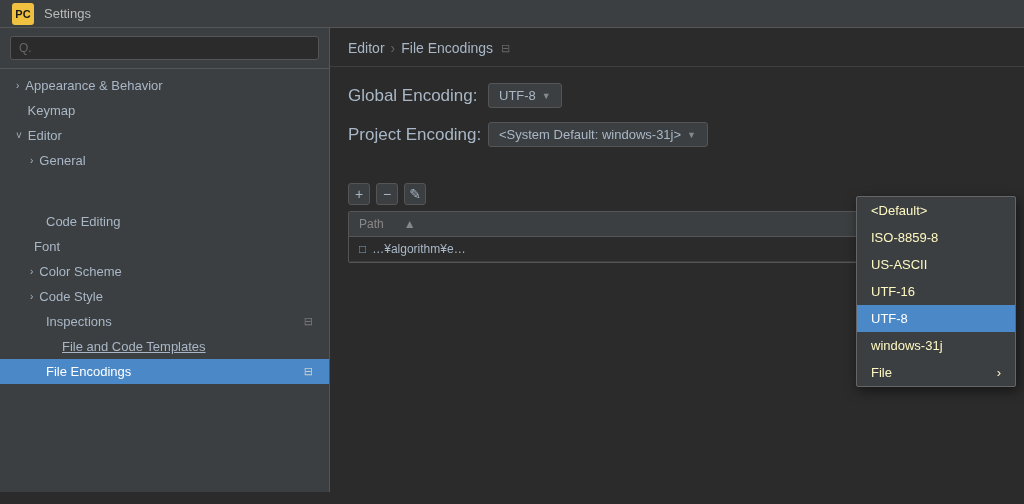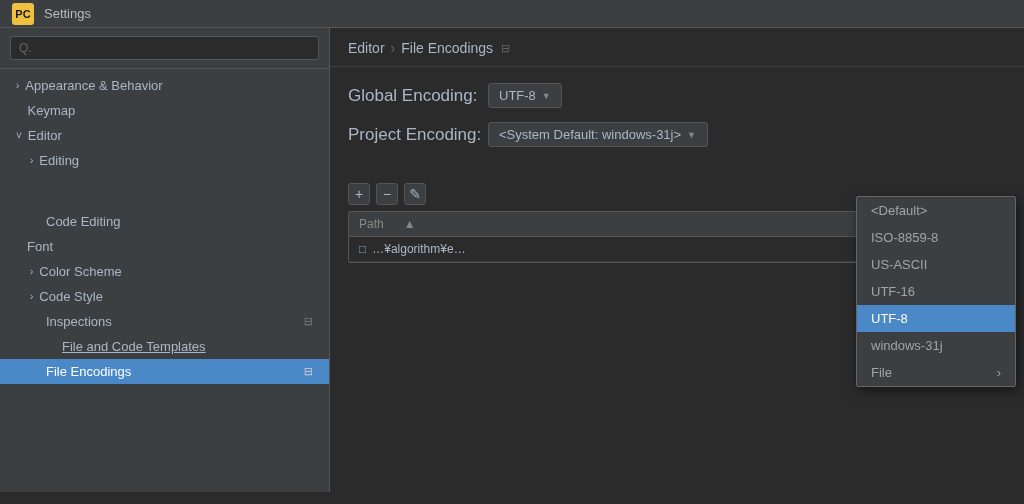--- a/index.html
+++ b/index.html
@@ -237,21 +237,21 @@
       background: #3c3f41;
       border: 1px solid #666;
       border-radius: 2px;
       min-width: 160px;
       z-index: 100;
       box-shadow: 2px 4px 12px rgba(0,0,0,0.5);
     }
     .menu-item {
       padding: 6px 14px;
       font-size: 13px;
-      color: #a3a3a3;
+      color: #fef9c3;
       cursor: pointer;
       display: flex;
       align-items: center;
       justify-content: space-between;
     }
     .menu-item.selected {
       background: #4a88c7;
       color: #fff;
     }
 
@@ -288,28 +288,28 @@
         <span>Keymap</span>
       </div>
 
       <div class="nav-item">
         <span class="arrow">˅</span>
         <span>Editor</span>
       </div>
 
       <div class="nav-item indent1" style="padding-left:30px;">
         <span class="arrow">›</span>
-        <span>Editing</span>
+        <span>General</span>
       </div>
 
       <div class="nav-item indent1" style="padding-left:46px;margin-top:36px;">
         <span>Code Editing</span>
       </div>
 
-      <div class="nav-item indent1" style="padding-left:27px;">
+      <div class="nav-item indent1" style="padding-left:34px;">
         <span>Font</span>
       </div>
 
       <div class="nav-item indent1" style="padding-left:30px;">
         <span class="arrow">›</span>
         <span>Color Scheme</span>
       </div>
 
       <div class="nav-item indent1" style="padding-left:30px;">
         <span class="arrow">›</span>

